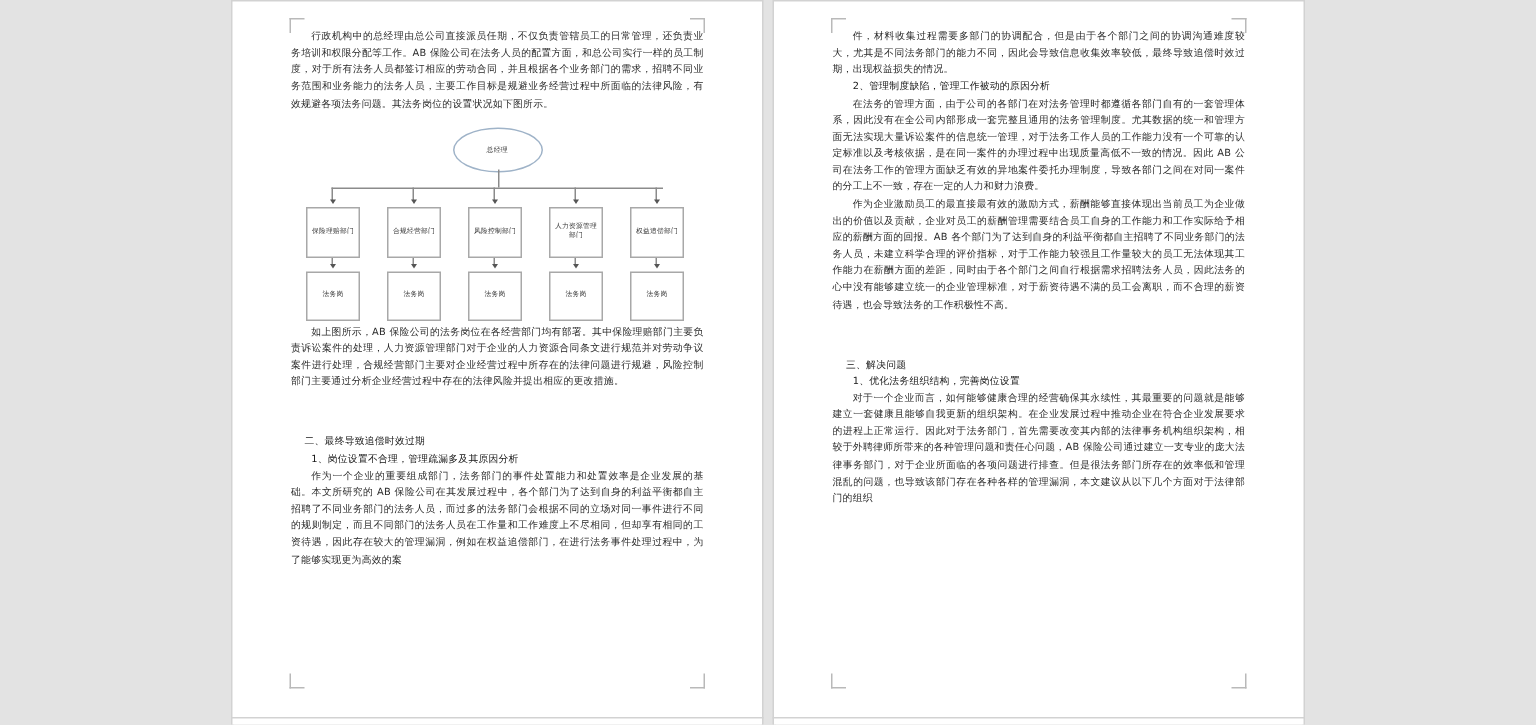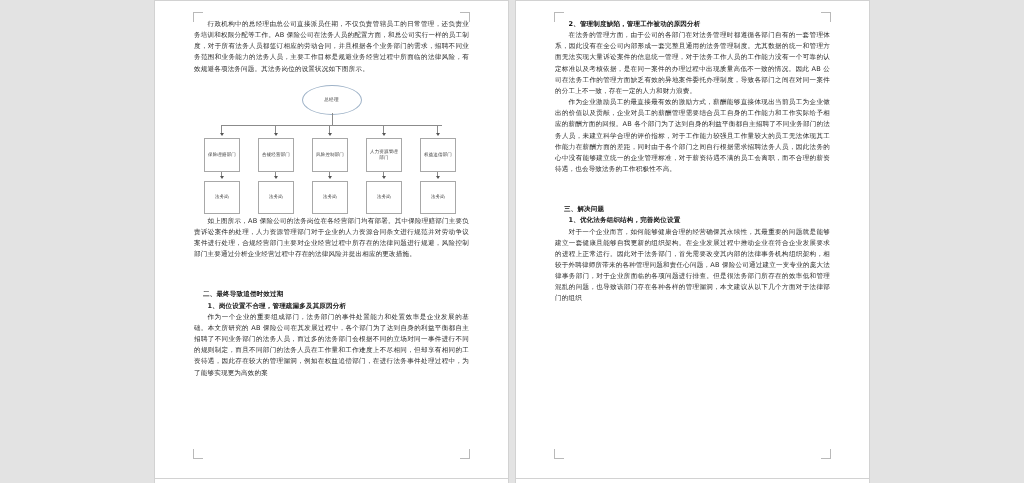--- a/index.html
+++ b/index.html
@@ -64,21 +64,21 @@
     line-height: 11.15px;
     color: #2b2b2b;
     text-align: justify;
     text-justify: inter-ideograph;
     letter-spacing: 0.18px;
     font-family: "DejaVu Sans", "Liberation Sans", sans-serif;
     word-break: break-all;
   }
   p.para { text-indent: 13.5px; }
   p.head {
-    font-weight: bold;
+    font-weight: normal;
     text-indent: 13.5px;
     color: #161616;
     letter-spacing: 0.15px;
   }
   p.head.lvl1 { text-indent: 9px; margin-top: 29px; }
 
   
   .orgchart {
     position: relative;
     height: 133px;
@@ -219,20 +219,21 @@
       </div>
     </div>
 
     <div class="page">
       <span class="cmark tl"></span>
       <span class="cmark tr"></span>
       <span class="cmark bl"></span>
       <span class="cmark br"></span>
 
       <div class="page-body">
+        <p class="para">件，材料收集过程需要多部门的协调配合，但是由于各个部门之间的协调沟通难度较大，尤其是不同法务部门的能力不同，因此会导致信息收集效率较低，最终导致追偿时效过期，出现权益损失的情况。</p>
         <p class="head">2、管理制度缺陷，管理工作被动的原因分析</p>
         <p class="para">在法务的管理方面，由于公司的各部门在对法务管理时都遵循各部门自有的一套管理体系，因此没有在全公司内部形成一套完整且通用的法务管理制度。尤其数据的统一和管理方面无法实现大量诉讼案件的信息统一管理，对于法务工作人员的工作能力没有一个可靠的认定标准以及考核依据，是在同一案件的办理过程中出现质量高低不一致的情况。因此 AB 公司在法务工作的管理方面缺乏有效的异地案件委托办理制度，导致各部门之间在对同一案件的分工上不一致，存在一定的人力和财力浪费。</p>
         <p class="para">作为企业激励员工的最直接最有效的激励方式，薪酬能够直接体现出当前员工为企业做出的价值以及贡献，企业对员工的薪酬管理需要结合员工自身的工作能力和工作实际给予相应的薪酬方面的回报。AB 各个部门为了达到自身的利益平衡都自主招聘了不同业务部门的法务人员，未建立科学合理的评价指标，对于工作能力较强且工作量较大的员工无法体现其工作能力在薪酬方面的差距，同时由于各个部门之间自行根据需求招聘法务人员，因此法务的心中没有能够建立统一的企业管理标准，对于薪资待遇不满的员工会离职，而不合理的薪资待遇，也会导致法务的工作积极性不高。</p>
         <p class="head lvl1">三、解决问题</p>
         <p class="head">1、优化法务组织结构，完善岗位设置</p>
         <p class="para">对于一个企业而言，如何能够健康合理的经营确保其永续性，其最重要的问题就是能够建立一套健康且能够自我更新的组织架构。在企业发展过程中推动企业在符合企业发展要求的进程上正常运行。因此对于法务部门，首先需要改变其内部的法律事务机构组织架构，相较于外聘律师所带来的各种管理问题和责任心问题，AB 保险公司通过建立一支专业的庞大法律事务部门，对于企业所面临的各项问题进行排查。但是很法务部门所存在的效率低和管理混乱的问题，也导致该部门存在各种各样的管理漏洞，本文建议从以下几个方面对于法律部门的组织</p>
       </div>
     </div>
   </div>
 

